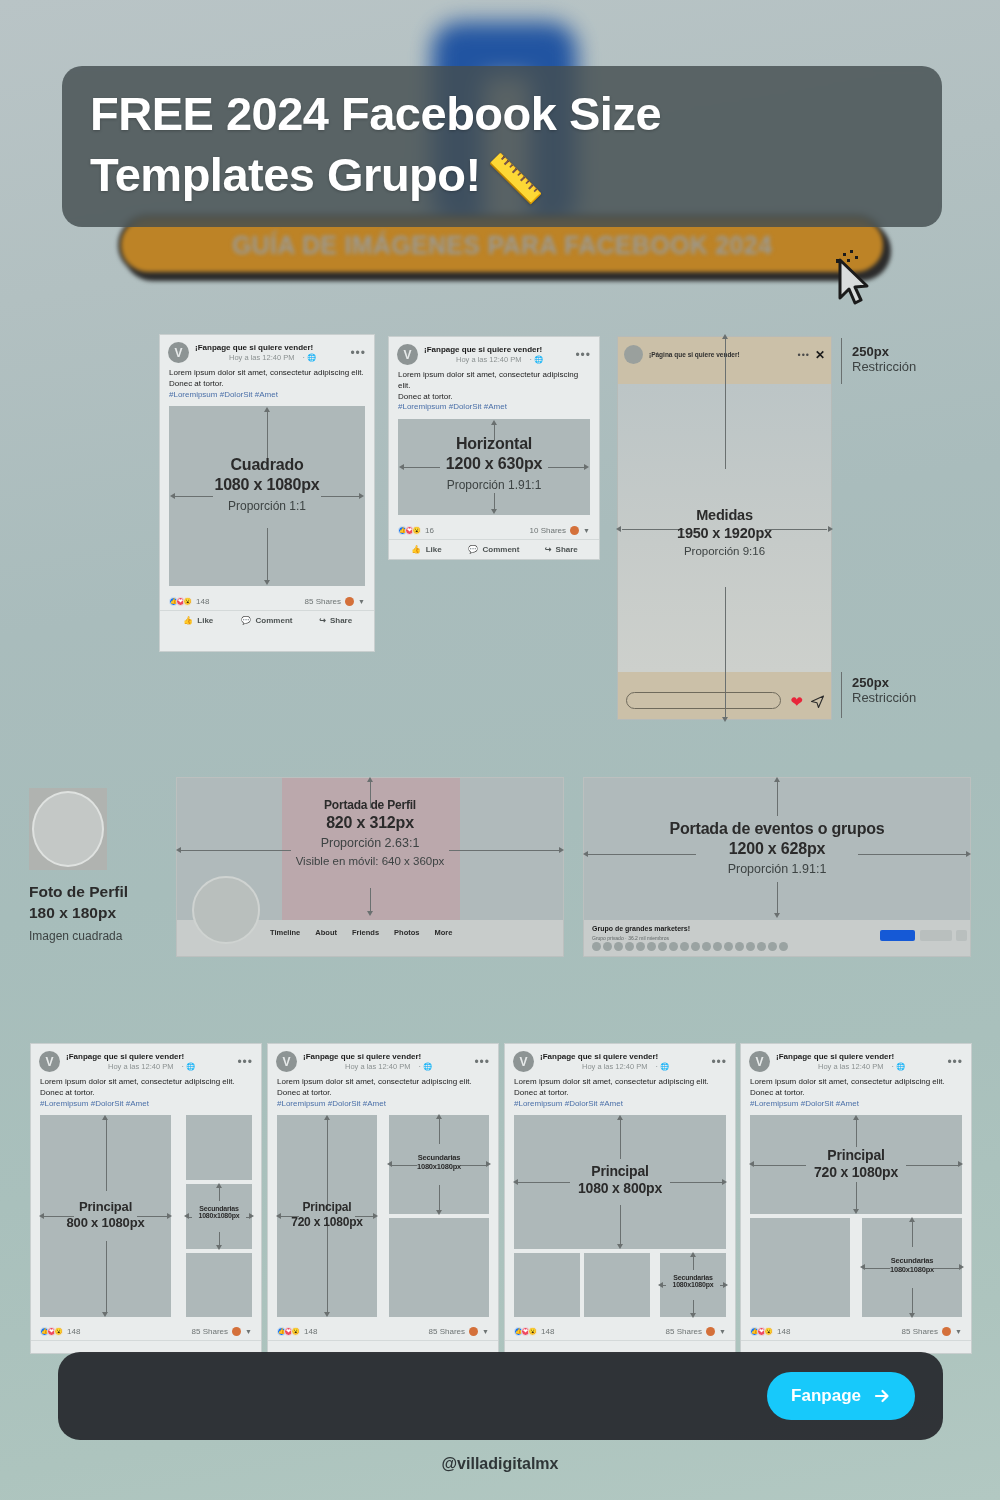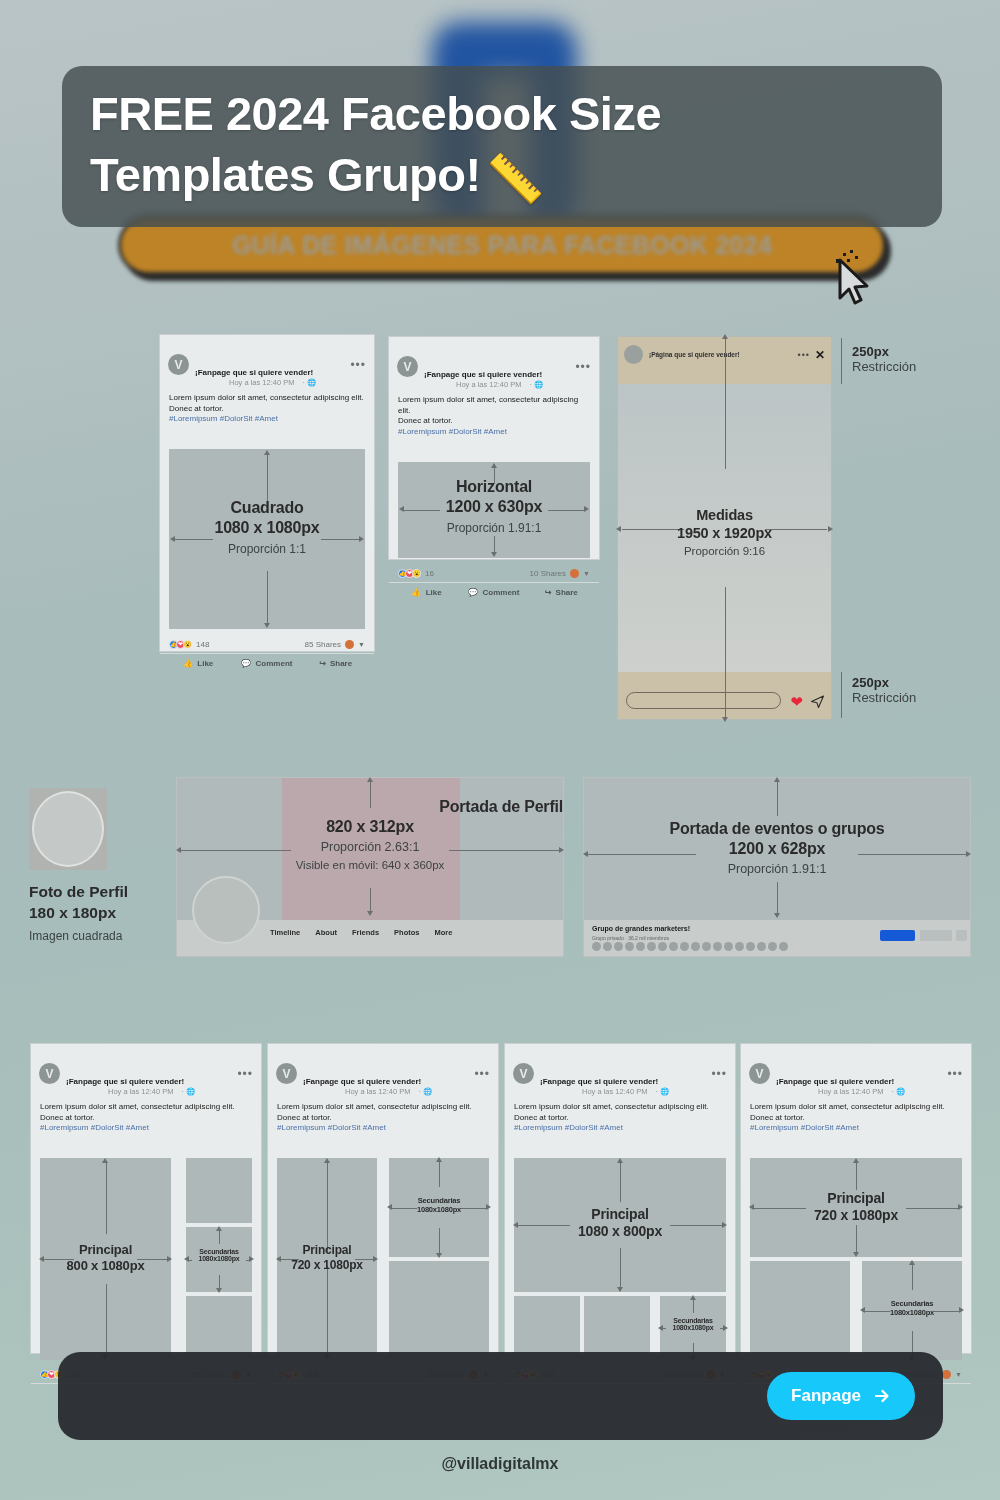--- a/index.html
+++ b/index.html
@@ -49,26 +49,26 @@
   .ruler-emoji { display: inline-block; vertical-align: -4px; margin-left: 6px; }
 
   
   .fbcard { position: absolute; background: #e9ecec; border: 1px solid #c9cfcf; }
   .fb-head { display: flex; align-items: center; padding: 7px 8px 3px 8px; }
   .fb-avatar {
     width: 21px; height: 21px; border-radius: 50%; background: #8d9494;
     color: #e7eaea; font-size: 12px; font-weight: 700;
     display: flex; align-items: center; justify-content: center; flex: 0 0 auto;
   }
-  .fb-names { margin-left: 6px; flex: 1 1 auto; min-width: 0; margin-top: 26px; }
+  .fb-names { margin-left: 6px; flex: 1 1 auto; min-width: 0; }
   .fb-page { font-size: 8px; font-weight: 700; color: #1b1b1b; line-height: 1.25; white-space: nowrap; }
   .fb-time { font-size: 7.5px; color: #8b9191; line-height: 1.3; white-space: nowrap; text-align: center; }
   .fb-time .globe { display: inline-block; margin-left: 8px; }
   .fb-dots { font-size: 12px; color: #6e7474; letter-spacing: 1px; line-height: 1; }
-  .fb-body { padding: 2px 9px 24px 9px; }
+  .fb-body { padding: 2px 9px 6px 9px; }
   .fb-text { font-size: 8px; color: #1b1b1b; line-height: 1.35; }
   .fb-tags { font-size: 8px; color: #4a6fa8; line-height: 1.35; }
   .fb-media { background: #aeb8b9; position: relative; }
   .fb-stats {
     display: flex; align-items: center; padding: 5px 9px 4px 9px;
     border-bottom: 1px solid #d4d9d9;
   }
   .reacts { display: flex; align-items: center; }
   .react { width: 9px; height: 9px; border-radius: 50%; margin-right: -2px; border: 1px solid #e9ecec;
            font-size: 6px; line-height: 7px; text-align: center; color: #fff; }
@@ -366,21 +366,21 @@
   <div class="vline" style="left:50%; top:4px; height:26px;"></div>
   <div class="arrow ar-up" style="left:calc(50% - 3.5px); top:-1px;"></div>
   <div class="vline" style="left:50%; top:110px; height:26px;"></div>
   <div class="arrow ar-dn" style="left:calc(50% - 3.5px); top:133px;"></div>
   <div class="hline" style="top:72px; left:4px; width:110px;"></div>
   <div class="arrow ar-lf" style="top:68.5px; left:-1px;"></div>
   <div class="hline" style="top:72px; right:4px; width:110px;"></div>
   <div class="arrow ar-rt" style="top:68.5px; right:-1px;"></div>
 
   <div class="mlabel" style="top:20px;">
-    <div class="t1" style="font-size:16px;text-align:right;">Portada de Perfil</div>
+    <div class="t1" style="font-size:12px;">Portada de Perfil</div>
     <div class="t2" style="font-size:16px; margin-top:2px;">820 x 312px</div>
     <div class="t3" style="font-size:12.5px; margin-top:4px;">Proporción 2.63:1</div>
     <div class="t3" style="font-size:11.5px; margin-top:5px;">Visible en móvil: 640 x 360px</div>
   </div>
 
   <div class="cover-nav" style="left:93px; top:150px;">
     <span>Timeline</span>
     <span>About</span>
     <span>Friends</span>
     <span>Photos</span>

